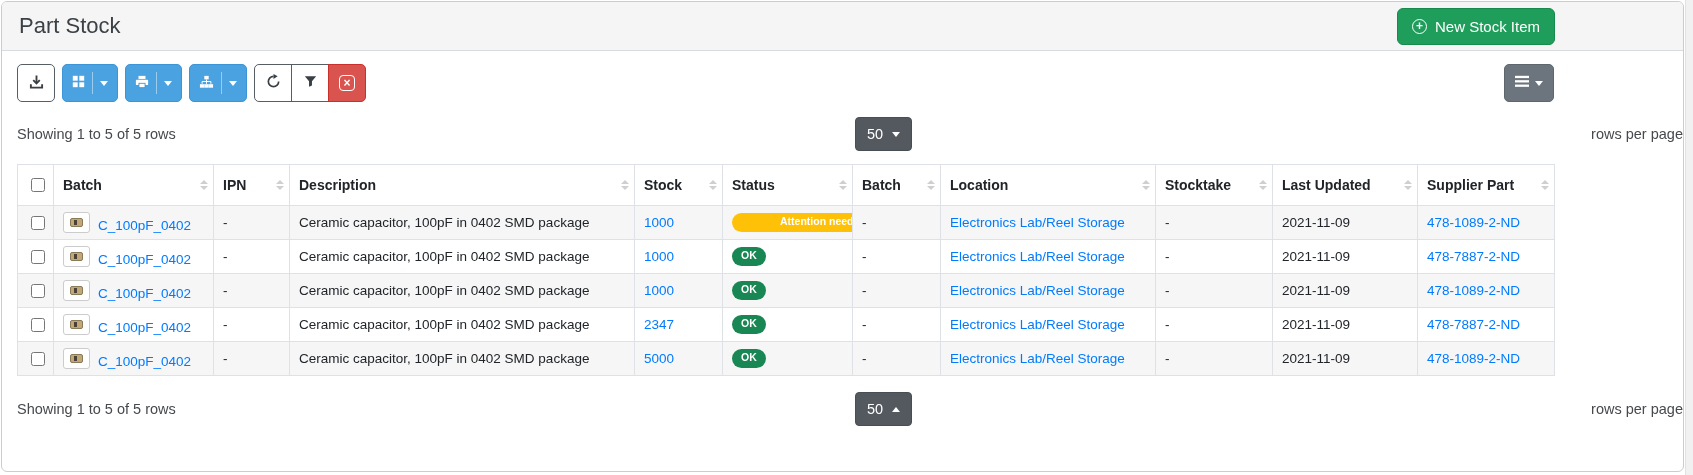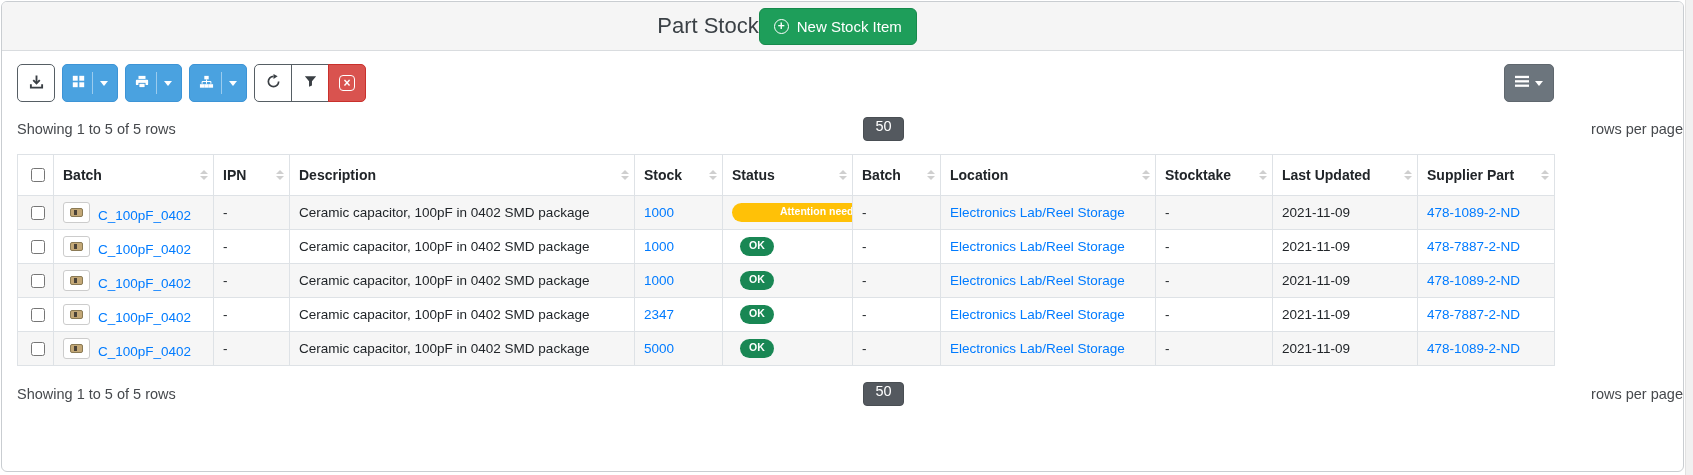--- a/index.html
+++ b/index.html
@@ -30,21 +30,21 @@
     background: #f1f1f1;
     border-left: 1px solid #e2e2e2;
   }
   
   .panel-header {
     height: 49px;
     background: #f5f5f5;
     border-bottom: 1px solid #d9dcdf;
     display: flex;
     align-items: center;
-    justify-content: center;
+    justify-content: space-between;
     padding: 0 128px 0 17px;
   }
   .page-title {
     font-size: 22px;
     font-weight: 500;
     color: #3b4146;
   }
   .btn-new {
     background: var(--success-green, #1e9e5a);
     border: 1px solid #178a4c;
@@ -191,30 +191,29 @@
     margin: 15px 0 13px 15px;
     font-size: 14.5px;
     color: #46494d;
     justify-content: space-between;
   }
   .show-row.bottom { margin-top: 16px; }
   .page-size-btn {
     background: #54595f;
     border: 1px solid #494e53;
     color: #fff;
-    height: 24px;
+    height: 34px;
     padding: 0 11px;
     border-radius: 4px;
     display: inline-flex;
     align-items: center;
     gap: 9px;
     font-size: 14.5px;
     font-family: inherit;
     cursor: pointer;
-    flex-direction: column;
   }
   
   table.stock-table {
     width: 1537px;
     margin-left: 15px;
     border-collapse: collapse;
     table-layout: fixed;
     font-size: 13.5px;
   }
   .stock-table th, .stock-table td {
@@ -291,21 +290,21 @@
   .badge {
     font-size: 10.5px;
     font-weight: 700;
     color: #fff;
     padding: 3px 9px 4px;
     border-radius: 10px;
     display: inline-block;
     line-height: 1.1;
   }
   .badge-warning { background: var(--warning-yellow, #ffc107); padding-left: 48px; }
-  .badge-ok { background: var(--ok-green, #198754); margin-left: 8px; }
+  .badge-ok { background: var(--ok-green, #198754); }
   input[type="checkbox"] { width: 14px; height: 14px; cursor: pointer; }
 </style>
 </head>
 <body>
 
 <div class="card">
 
   <div class="panel-header">
     <div class="page-title">Part Stock</div>
     <button class="btn-new">

